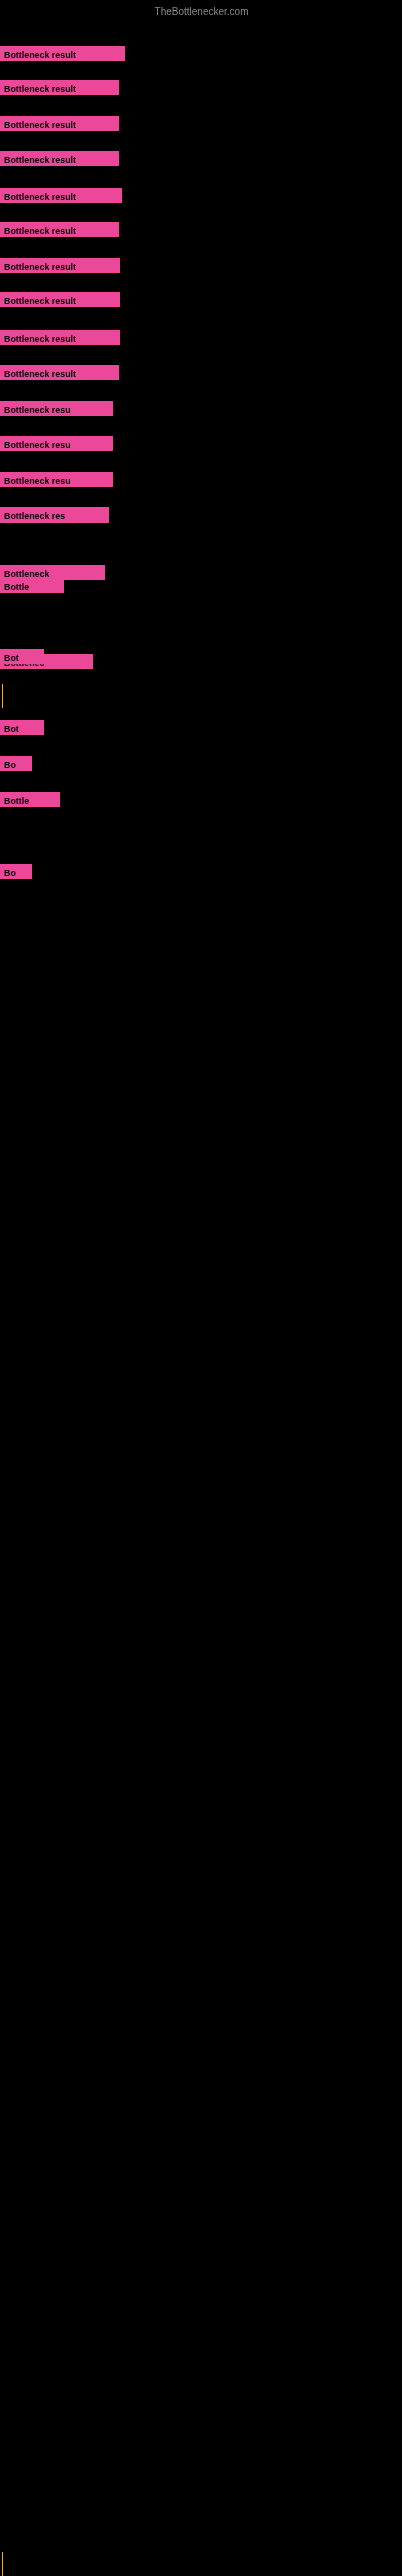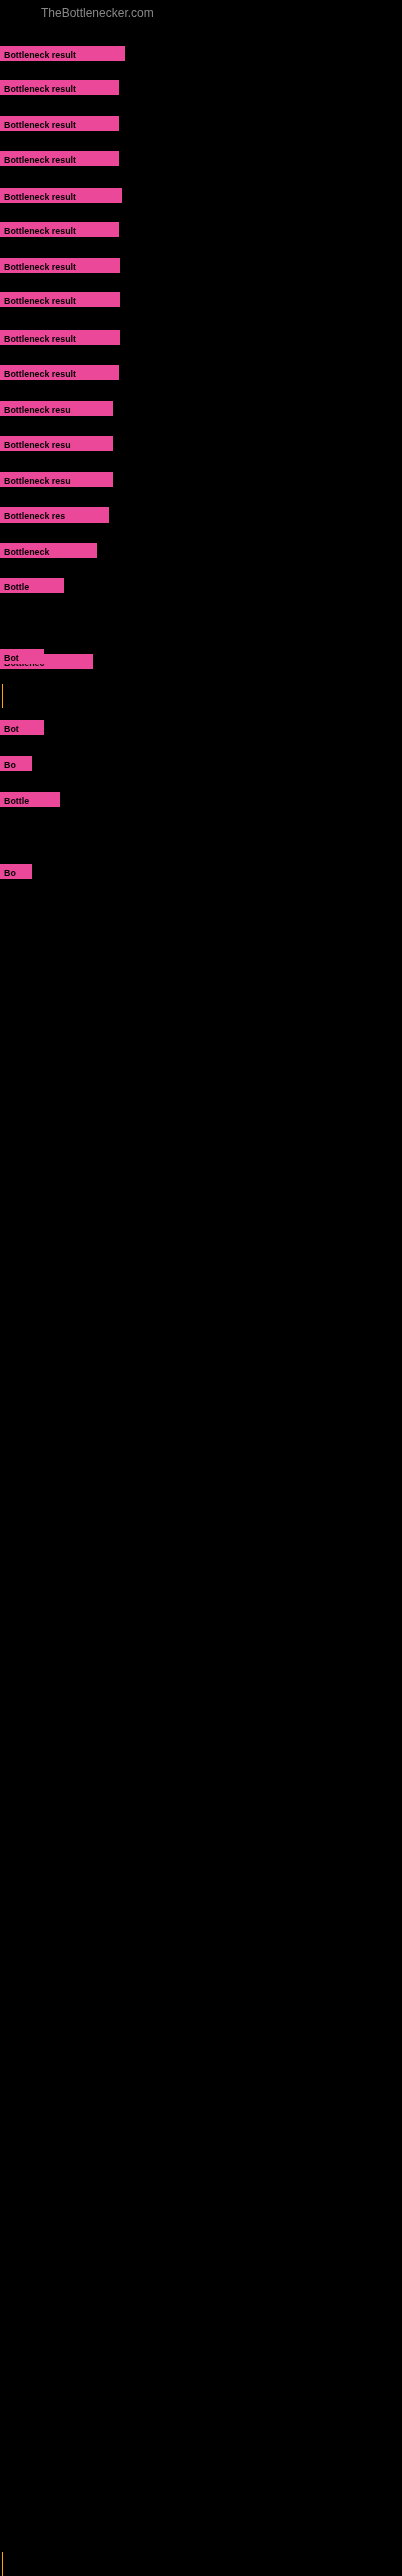--- a/index.html
+++ b/index.html
@@ -12,23 +12,23 @@
       width: 403px;
       min-height: 2576px;
       font-family: Arial, sans-serif;
       position: relative;
     }
     .site-title {
       position: absolute;
       top: 6.4px;
       left: 0;
       right: 0;
+      text-align: center;
       color: #888888;
-      font-size: 12px;
-      margin-left: 41px;
+      font-size: 10px;
     }
     .bottleneck-badge {
       position: absolute;
       background-color: #ec4899;
       color: #000000;
       font-size: 8.9px;
       font-weight: bold;
       padding: 2px 4px;
       white-space: nowrap;
       overflow: hidden;
@@ -54,21 +54,21 @@
     <div class="bottleneck-badge" style="top: 188px; width: 122px; height: 14.5px; line-height: 14.5px;">Bottleneck result</div>
     <div class="bottleneck-badge" style="top: 222px; width: 119px; height: 14.5px; line-height: 14.5px;">Bottleneck result</div>
     <div class="bottleneck-badge" style="top: 258px; width: 120px; height: 14.5px; line-height: 14.5px;">Bottleneck result</div>
     <div class="bottleneck-badge" style="top: 292px; width: 120px; height: 14.5px; line-height: 14.5px;">Bottleneck result</div>
     <div class="bottleneck-badge" style="top: 330px; width: 120px; height: 14.5px; line-height: 14.5px;">Bottleneck result</div>
     <div class="bottleneck-badge" style="top: 365px; width: 119px; height: 14.5px; line-height: 14.5px;">Bottleneck result</div>
     <div class="bottleneck-badge" style="top: 401px; width: 113px; height: 14.5px; line-height: 14.5px;">Bottleneck resu</div>
     <div class="bottleneck-badge" style="top: 436px; width: 113px; height: 14.5px; line-height: 14.5px;">Bottleneck resu</div>
     <div class="bottleneck-badge" style="top: 472px; width: 113px; height: 14.5px; line-height: 14.5px;">Bottleneck resu</div>
     <div class="bottleneck-badge" style="top: 507px; width: 109px; height: 16px; line-height: 14.5px;">Bottleneck res</div>
-    <div class="bottleneck-badge" style="top: 543px; width: 97px; height: 14.5px; line-height: 14.5px;">Bottleneck</div>
+    <div class="bottleneck-badge" style="top: 565px; width: 105px; height: 14.5px; line-height: 14.5px;">Bottleneck</div>
     <div class="bottleneck-badge" style="top: 578px; width: 64px; height: 14.5px; line-height: 14.5px;">Bottle</div>
     <div class="bottleneck-badge" style="top: 613px; width: 93px; height: 14.5px; line-height: 14.5px; margin-top: 41px;">Bottlenec</div>
     <div class="bottleneck-badge" style="top: 649px; width: 44px; height: 14.5px; line-height: 14.5px;">Bot</div>
     <div class="bottleneck-badge" style="top: 720px; width: 44px; height: 14.5px; line-height: 14.5px;">Bot</div>
     <div class="bottleneck-badge" style="top: 756px; width: 32px; height: 14.5px; line-height: 14.5px;">Bo</div>
     <div class="bottleneck-badge" style="top: 792px; width: 60px; height: 14.5px; line-height: 14.5px;">Bottle</div>
     <div class="bottleneck-badge" style="top: 864px; width: 32px; height: 14.5px; line-height: 14.5px;">Bo</div>
   </div>
 <div id="lines-container">
     <div class="vertical-line" style="top: 684px; height: 24px;"></div>

